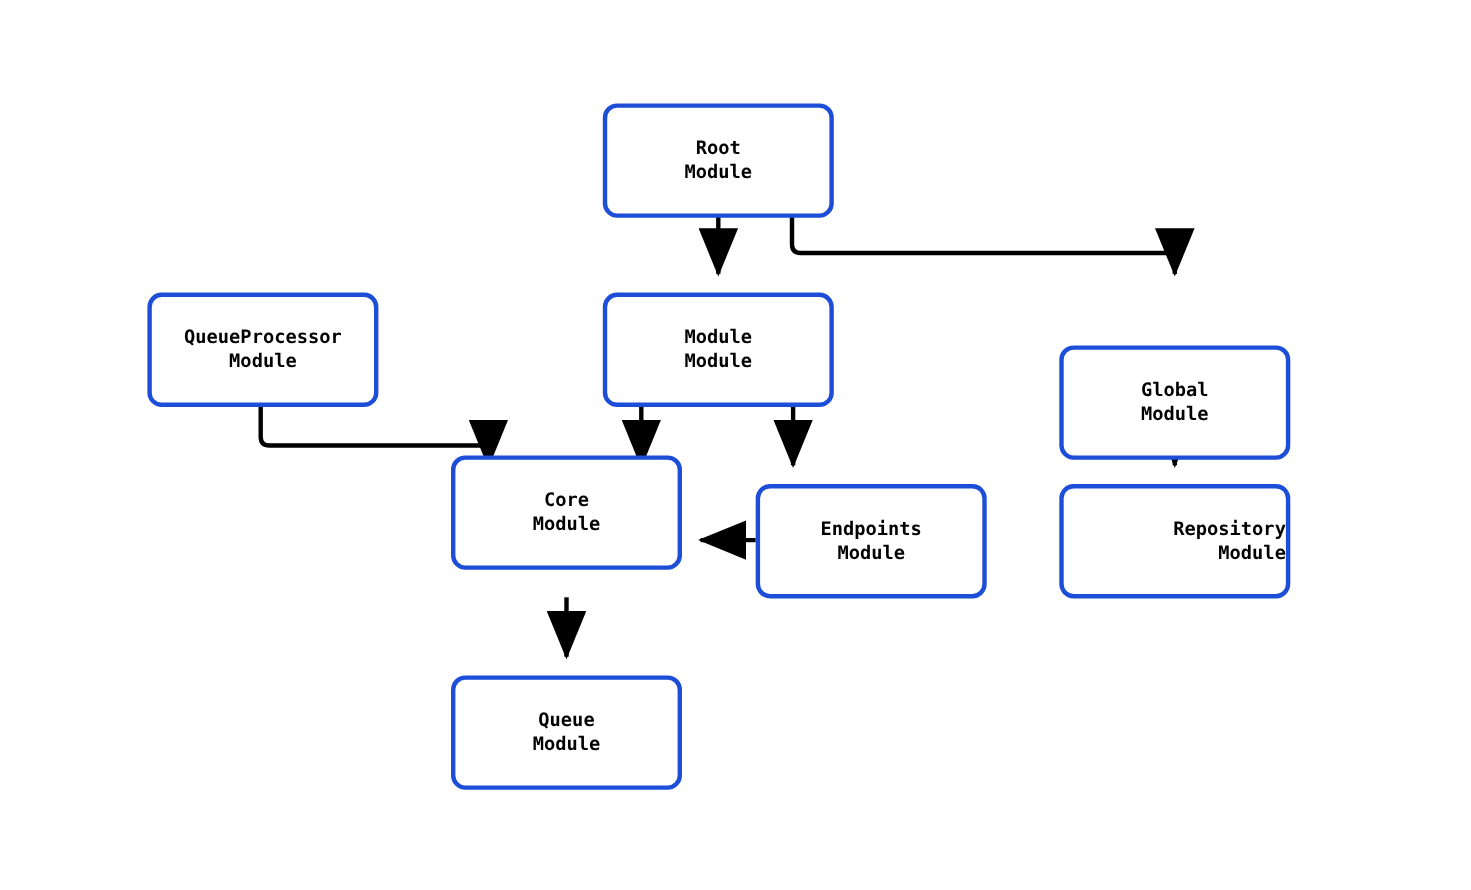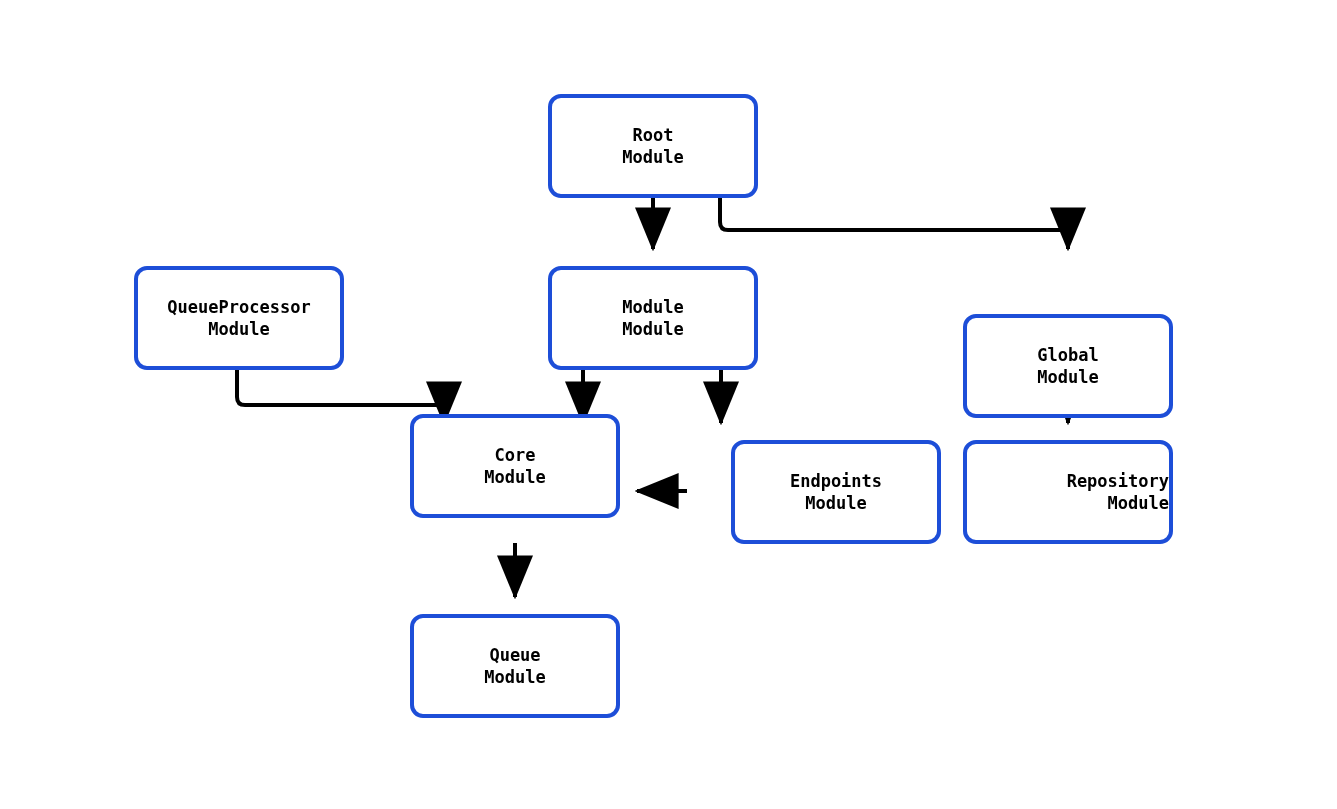--- a/index.html
+++ b/index.html
@@ -83,21 +83,21 @@
         <div class="node-line">Module</div>
       </div>
       <div class="node" style="left: 963px; top: 266px; margin-top: 48px;">
         <div class="node-line">Global</div>
         <div class="node-line">Module</div>
       </div>
       <div class="node" style="left: 410px; top: 414px; text-align: center;">
         <div class="node-line">Core</div>
         <div class="node-line">Module</div>
       </div>
-      <div class="node" style="left: 687px; top: 440px; margin-left: 44px;">
+      <div class="node" style="left: 687px; top: 440px;">
         <div class="node-line">Endpoints</div>
         <div class="node-line">Module</div>
       </div>
       <div class="node" style="left: 963px; top: 440px; align-items: flex-end;">
         <div class="node-line">Repository</div>
         <div class="node-line">Module</div>
       </div>
       <div class="node" style="left: 410px; top: 614px;">
         <div class="node-line">Queue</div>
         <div class="node-line">Module</div>

